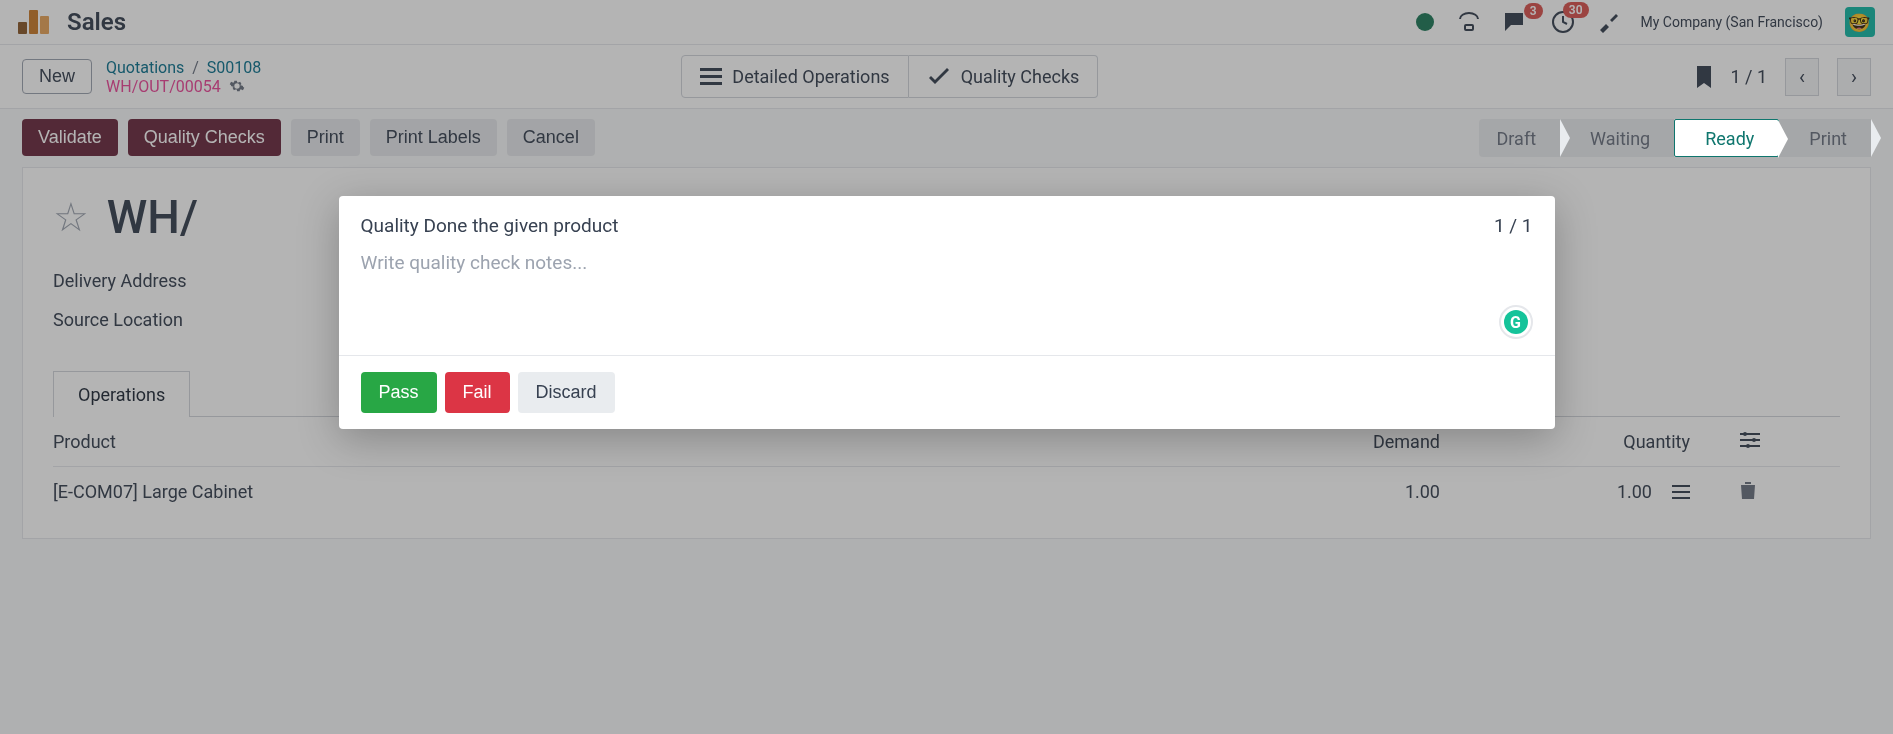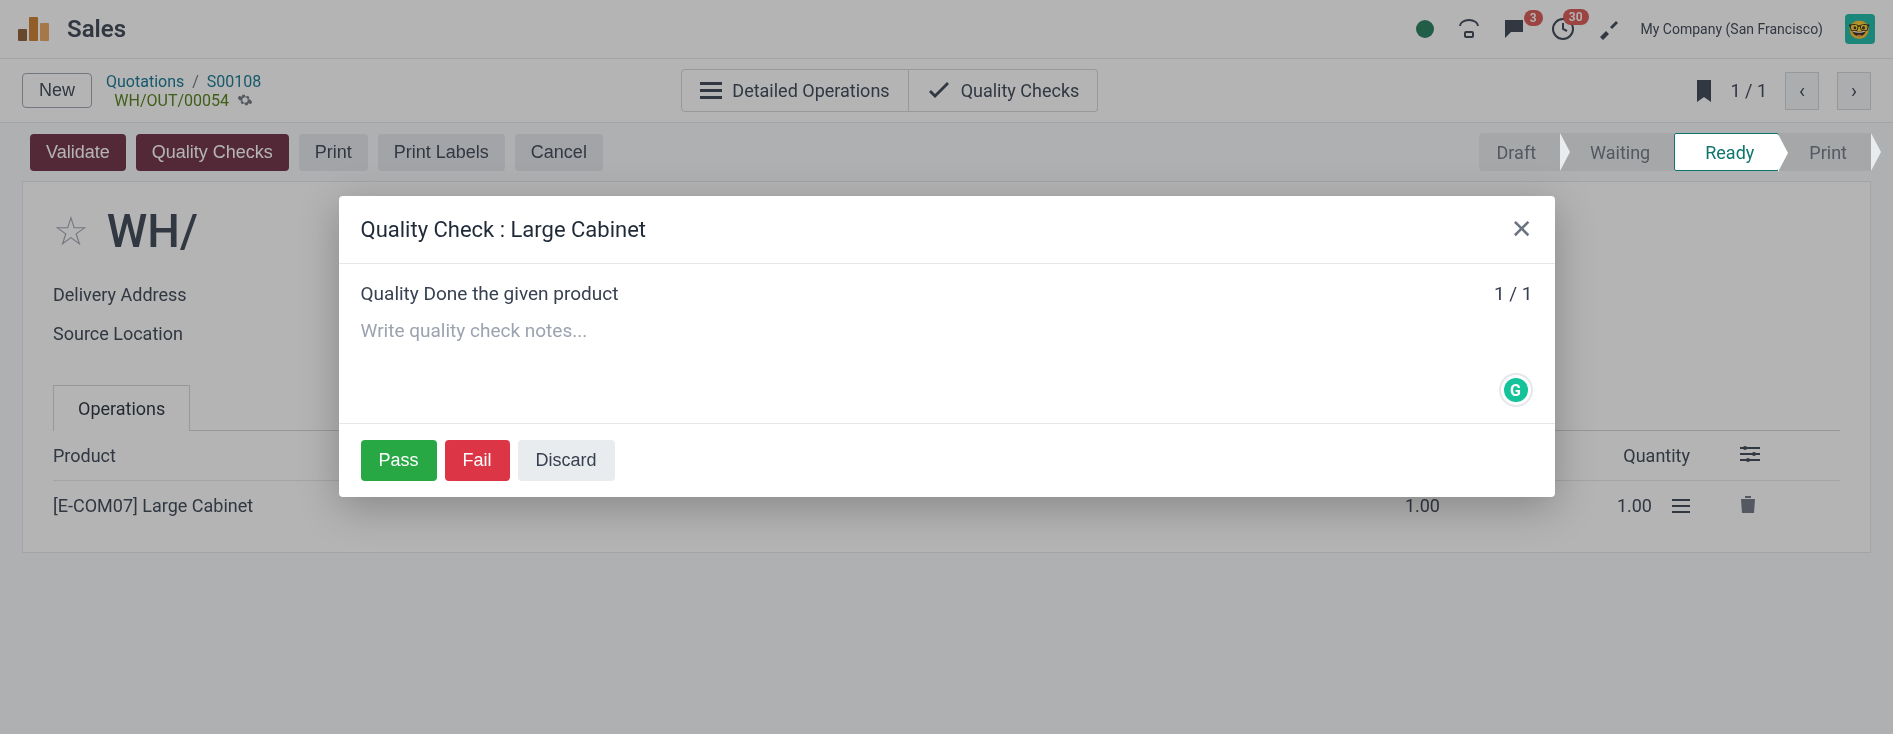--- a/index.html
+++ b/index.html
@@ -1,49 +1,49 @@
 <!DOCTYPE html>
 <html><head>
 <meta charset="utf-8">
 <style>
   * { box-sizing: border-box; margin: 0; padding: 0; }
   body { font-family: -apple-system, BlinkMacSystemFont, "Segoe UI", Roboto, sans-serif; width: 1893px; height: 734px; overflow: hidden; position: relative; background: #f8f9fa; color: #1f2937; }
   
   
-  .topbar { display: flex; align-items: center; height: 59px; padding: 0 18px; background: #fff; border-bottom: 1px solid #e5e7eb; }
+  .topbar { display: flex; align-items: center; height: 45px; padding: 0 18px; background: #fff; border-bottom: 1px solid #e5e7eb; }
   .logo { display: inline-flex; gap: 2px; align-items: flex-end; margin-right: 18px; }
   .logo .bar { width: 9px; display: inline-block; border-radius: 1px; }
   .app-title { font-size: 24px; font-weight: 600; color: #374151; margin-right: 30px; }
   .nav-menu { display: flex; gap: 30px; }
   .nav-item { font-size: 18px; color: #374151; cursor: pointer; }
   .topbar-right { margin-left: auto; display: flex; align-items: center; gap: 22px; }
   .icon-btn { position: relative; cursor: pointer; display: inline-flex; align-items: center; justify-content: center; }
   .badge { position: absolute; top: -8px; right: -14px; background: #d9534f; color: #fff; border-radius: 10px; font-size: 12px; font-weight: 600; padding: 1px 6px; line-height: 1.2; }
   .company { font-size: 14px; color: #374151; }
   .avatar { width: 30px; height: 30px; border-radius: 4px; background: #14b8a6; display: inline-flex; align-items: center; justify-content: center; font-size: 18px; }
 
   
   .subbar { display: flex; align-items: center; padding: 10px 22px; background: #fff; border-bottom: 1px solid #e5e7eb; }
   .new-btn { border: 1px solid #9ca3af; background: #fff; padding: 6px 16px; font-size: 18px; border-radius: 4px; cursor: pointer; color: #374151; }
   .breadcrumb { margin-left: 14px; display: flex; flex-direction: column; font-size: 16px; }
   .breadcrumb-top { display: flex; gap: 8px; align-items: center; }
   .breadcrumb a { color: #0e7490; text-decoration: none; }
   .breadcrumb .sep { color: #6b7280; }
-  .breadcrumb-bottom { display: flex; align-items: center; gap: 8px; color: #4d7c0f; justify-content: center; }
+  .breadcrumb-bottom { display: flex; align-items: center; gap: 8px; color: #ec4899; }
   .gear-small { color: #6b7280; cursor: pointer; }
   .subbar-center { display: flex; margin-left: 420px; }
   .subbar-btn { display: flex; align-items: center; gap: 10px; border: 1px solid #d1d5db; background: #fff; padding: 10px 18px; font-size: 18px; color: #374151; cursor: pointer; }
   .subbar-btn:first-child { border-radius: 4px 0 0 4px; }
   .subbar-btn:last-child { border-radius: 0 4px 4px 0; border-left: none; }
   .subbar-right { margin-left: auto; display: flex; align-items: center; gap: 18px; }
   .pager { font-size: 18px; color: #374151; }
   .pager-btn { width: 34px; height: 38px; border: 1px solid #d1d5db; background: #f3f4f6; display: inline-flex; align-items: center; justify-content: center; cursor: pointer; font-size: 20px; color: #374151; }
 
   
-  .actionbar { display: flex; align-items: center; padding: 10px 22px; gap: 10px; margin-left: 8px; }
+  .actionbar { display: flex; align-items: flex-start; padding: 10px 22px; gap: 10px; }
   .btn { padding: 8px 16px; font-size: 18px; border-radius: 4px; border: none; cursor: pointer; }
   .btn-primary { background: #6b2a3f; color: #fff; }
   .btn-plain { background: #e5e7eb; color: #374151; }
   .status-arrows { margin-left: auto; display: flex; align-items: stretch; height: 38px; }
   .status-step { position: relative; padding: 8px 24px 8px 30px; font-size: 18px; color: #6b7280; background: #e9ecef; display: flex; align-items: center; }
   .status-step:first-child { padding-left: 18px; border-radius: 4px 0 0 4px; }
   .status-step.active { color: #0f766e; background: #fff; border: 1px solid #0f766e; border-radius: 2px; z-index: 2; }
   .status-step::after { content: ''; position: absolute; right: -10px; top: 0; bottom: 0; width: 0; height: 0; border-top: 19px solid transparent; border-bottom: 19px solid transparent; border-left: 10px solid #e9ecef; z-index: 1; }
   .status-step.active::after { border-left-color: #fff; }
 
@@ -237,24 +237,20 @@
         <svg width="16" height="18" viewBox="0 0 16 18" fill="#6b7280">
             <path d="M1 4h14l-1 14H2zM5 1h6v2H5z"></path>
           </svg>
       </span>
     </div>
   </div>
 </div>
 
 <div class="overlay">
   <div class="modal">
-    <div class="modal-header">
-      <span class="modal-title">Quality Check : Large Cabinet</span>
-      <button class="modal-close">✕</button>
-    </div>
     <div class="modal-body">
       <div class="modal-body-top">
         <span>Quality Done the given product</span>
         <span>1 / 1</span>
       </div>
       <textarea class="notes-input" placeholder="Write quality check notes..." style=""></textarea>
       <div class="grammarly">
           <div class="grammarly-inner">G</div>
         </div>
     </div>

